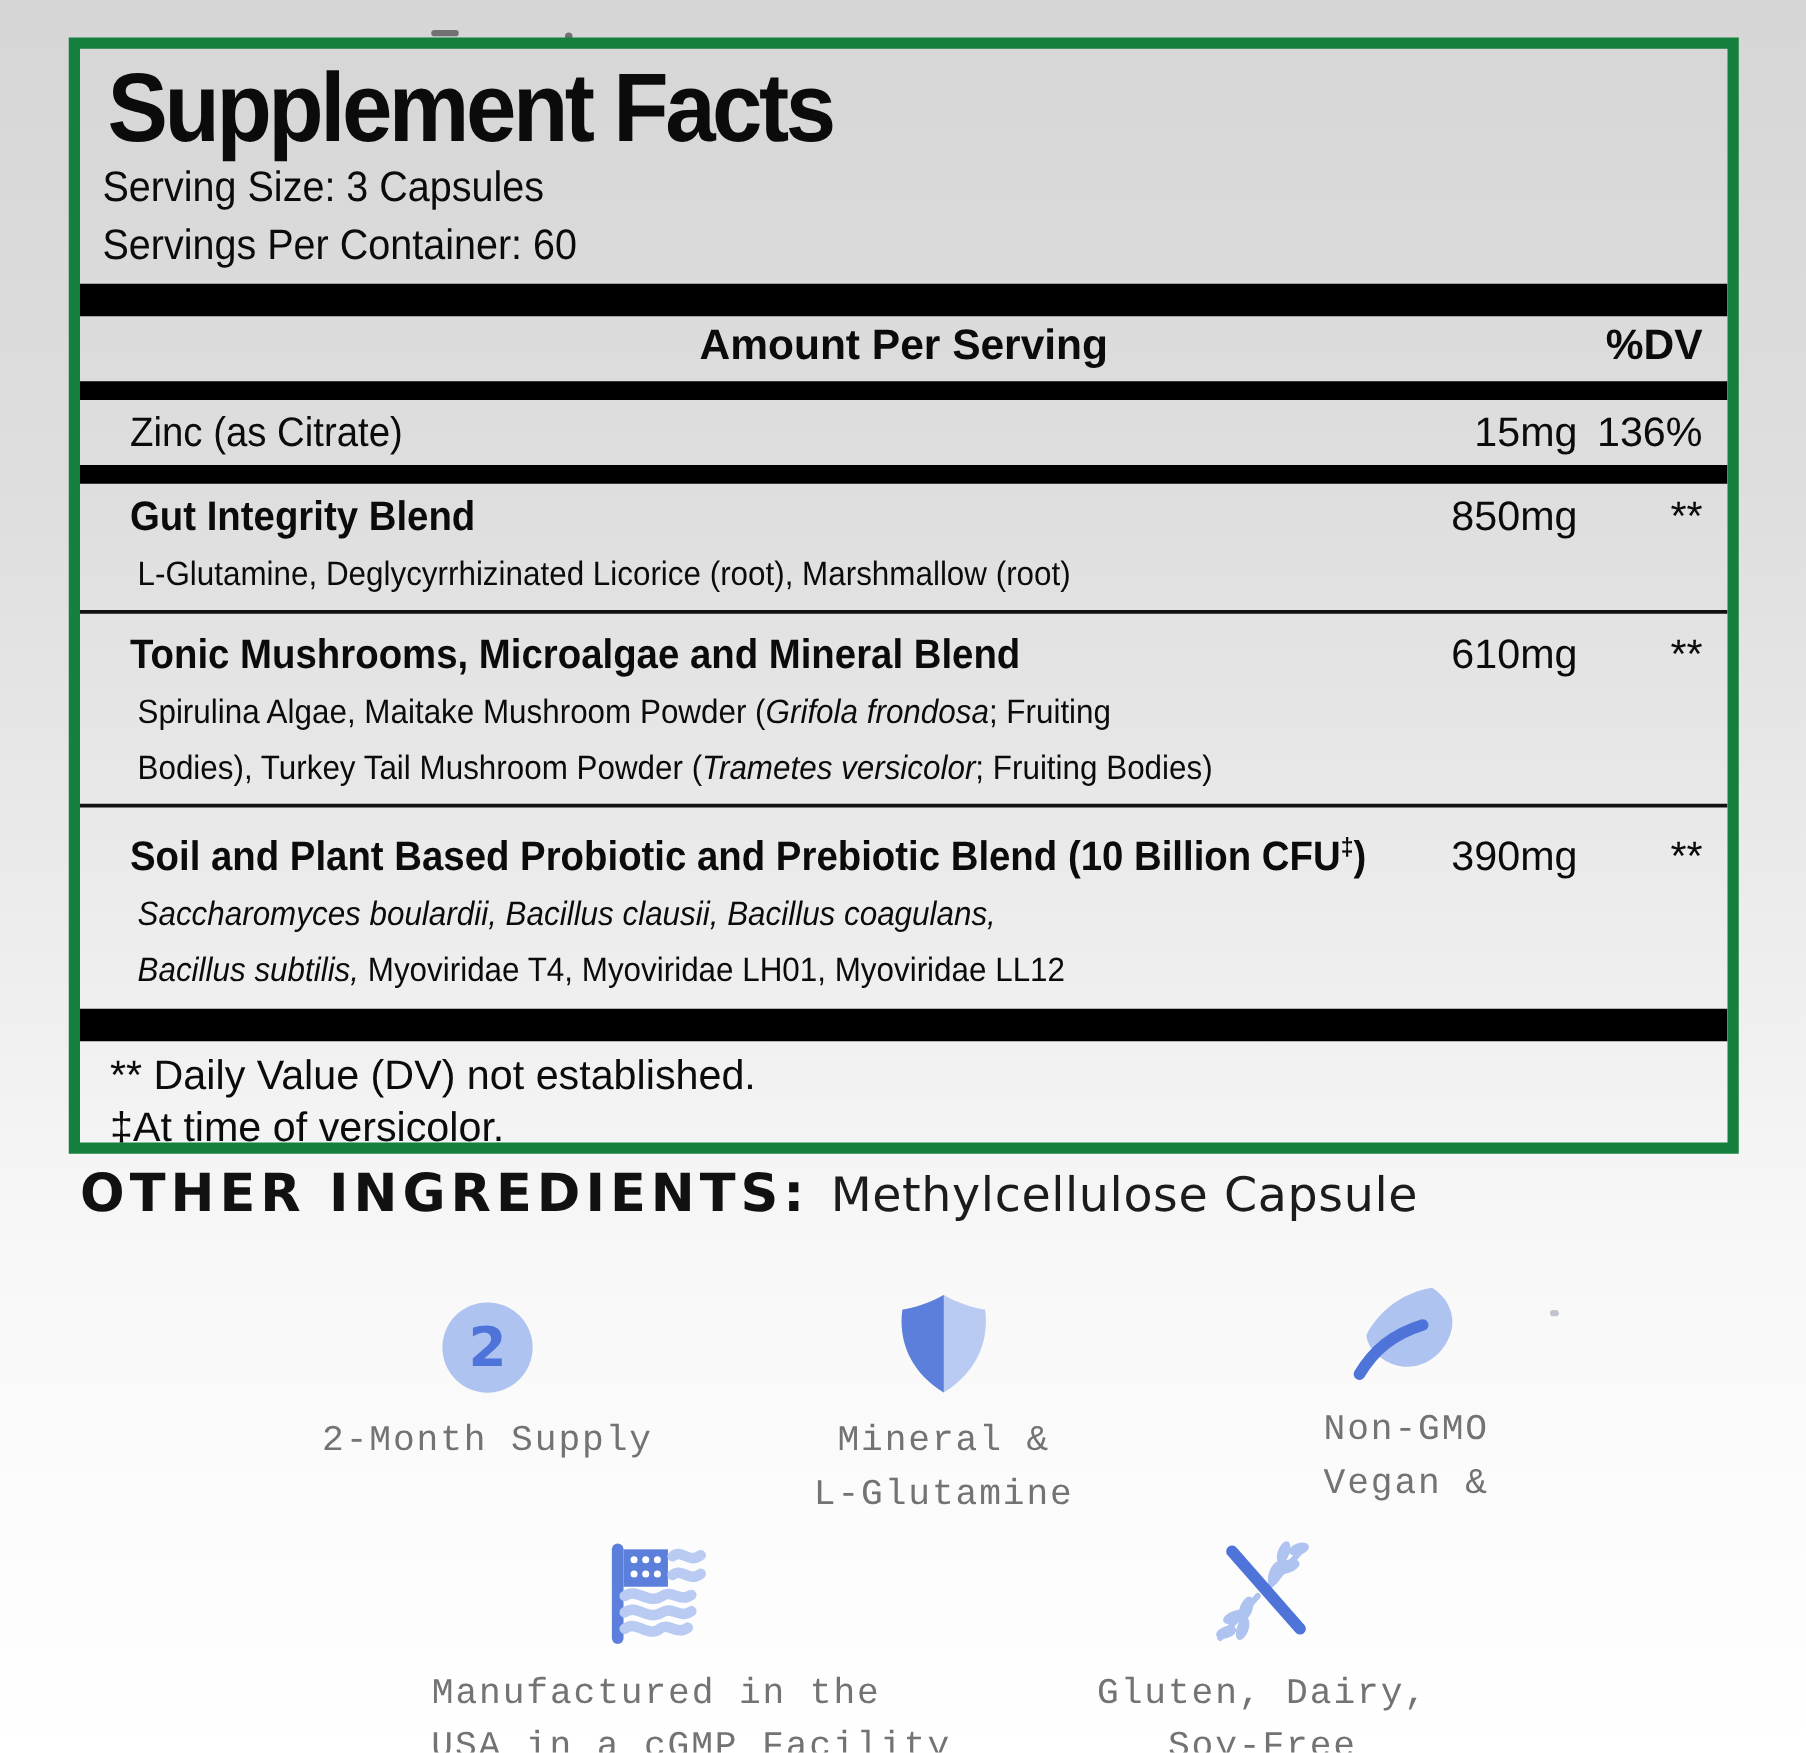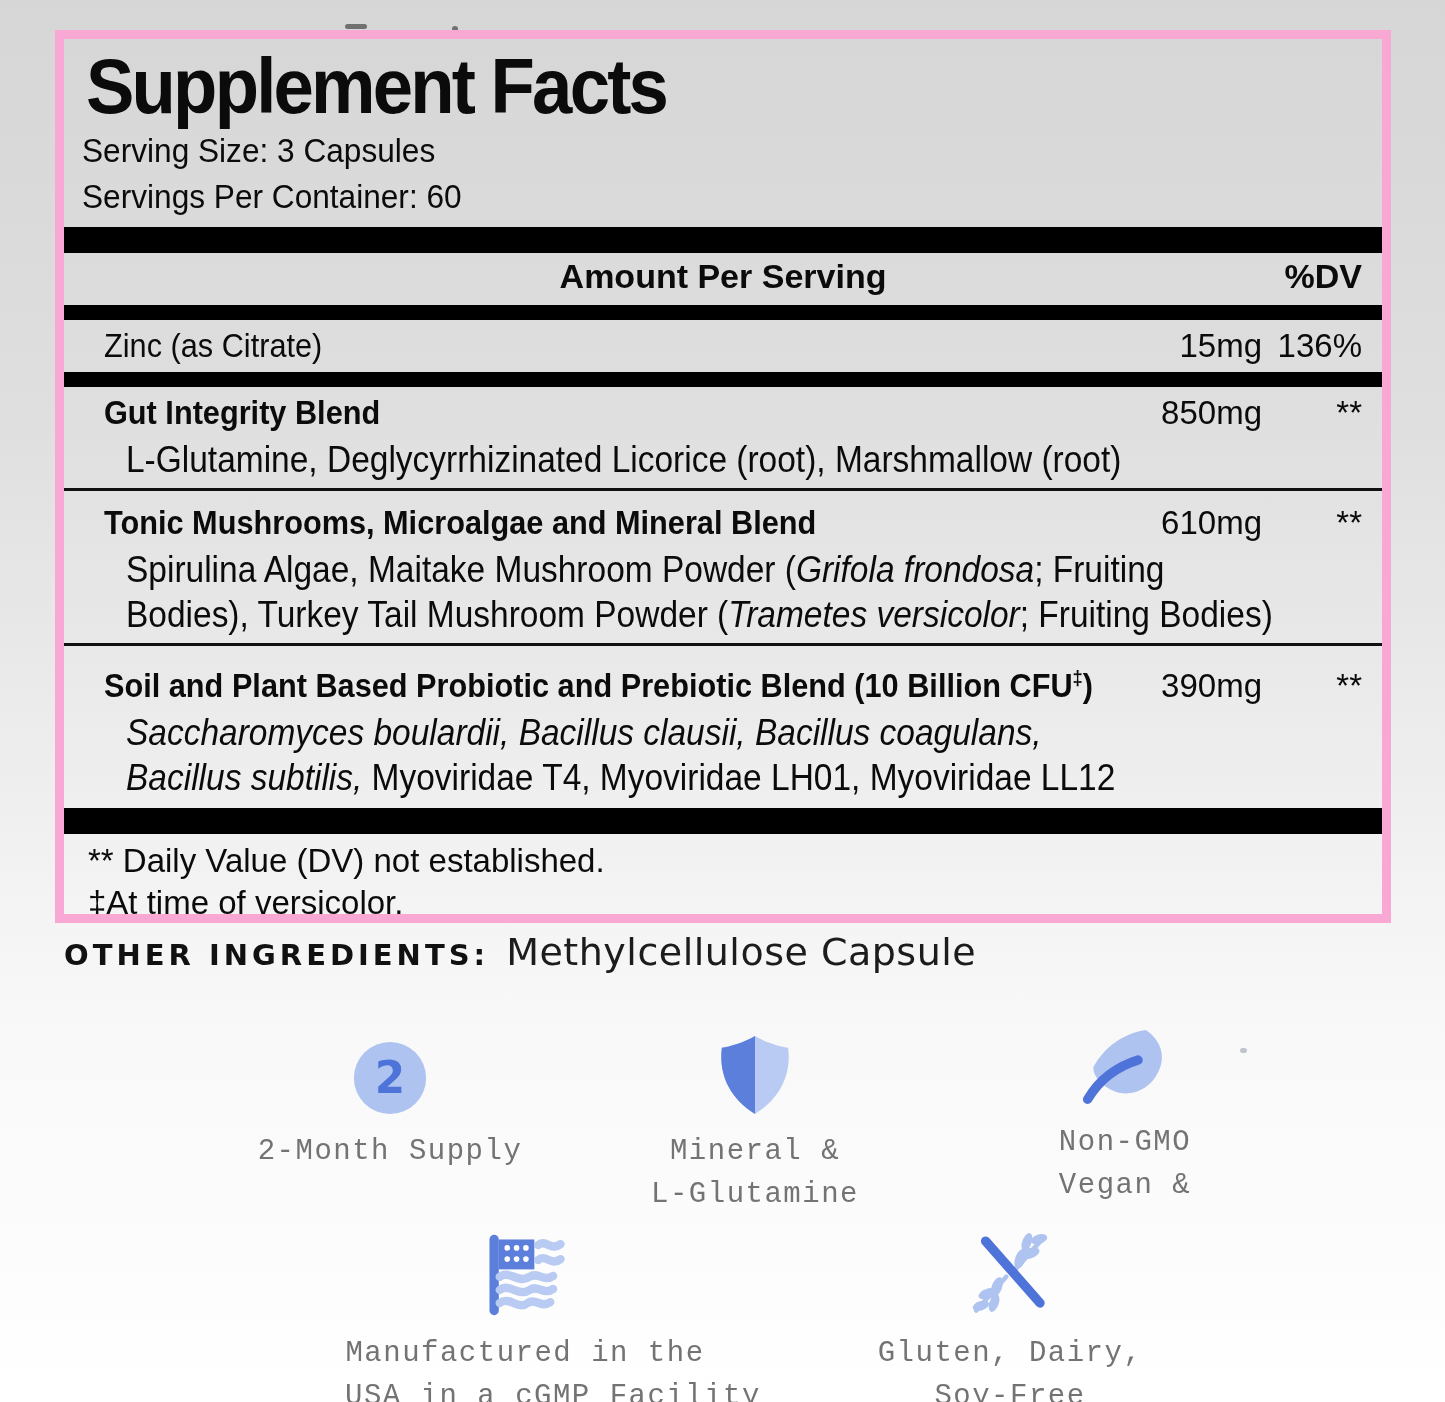--- a/index.html
+++ b/index.html
@@ -12,48 +12,48 @@
   }
   
   .speck { position:absolute; background:#3a3a3a; border-radius:3px; opacity:.65; }
   .speck.s1 { left:345px; top:24px; width:22px; height:5px; }
   .speck.s2 { left:452px; top:26px; width:6px; height:6px; }
   .speck.s3 { left:1240px; top:1048px; width:7px; height:5px; background:#9aa0ad; opacity:.6; }
 
   
   .panel {
     position:absolute; left:55px; top:30px; width:1336px; height:893px;
-    border:9px solid #f9a8d4; box-sizing:border-box; overflow:hidden;
+    border:9px solid #15803d; box-sizing:border-box; overflow:hidden;
   }
   .cond { transform: scaleX(.93); transform-origin:0 50%; white-space:nowrap; display:inline-block; }
   .sf-title { font-size:78px; font-weight:bold; letter-spacing:-3px; line-height:82px; margin:6px 0 0 22px; }
   .sf-serving { font-size:34px; line-height:46px; margin-left:18px; }
   .bar1 { height:26px; background:#000; margin-top:8px; }
   .colhdr { position:relative; height:52px; font-size:34px; font-weight:bold; }
   .colhdr .amt-hdr { position:absolute; left:50%; top:4px; transform:translateX(-50%); }
   .colhdr .dv-hdr  { position:absolute; right:20px; top:4px; }
   .bar2 { height:15px; background:#000; }
   .fact-line { display:flex; align-items:baseline; font-size:33px; line-height:48px; padding:2px 20px 0 40px; }
   .fact-name { flex:1; min-width:0; white-space:nowrap; }
   .fact-name .inner { display:inline-block; transform:scaleX(.93); transform-origin:0 50%; }
   .fact-amount { width:115px; text-align:right; flex:none; }
   .fact-dv { width:100px; text-align:right; flex:none; }
-  .fact-sub { font-size:36px; line-height:45px; padding-left:62px; white-space:nowrap; }
+  .fact-sub { font-size:27px; line-height:45px; padding-left:46px; white-space:nowrap; }
   .fact-sub .inner { display:inline-block; transform:scaleX(.93); transform-origin:0 50%; }
   .b { font-weight:bold; }
   .i { font-style:italic; }
   .sup { font-size:.6em; vertical-align:super; }
   .sep-line { height:3px; background:#111; margin:6px 0; }
   .sep-bar { height:15px; background:#000; margin-top:2px; }
   .sep-bigbar { height:26px; background:#000; margin-top:8px; }
   .footnotes { padding:6px 20px 0 24px; font-size:33px; line-height:42px; }
 
   
   .other-ing { position:absolute; left:64px; top:930px; white-space:nowrap; }
-  .other-ing .lbl { font-family:"DejaVu Sans", sans-serif; font-weight:bold; font-size:29px; letter-spacing:4px; color:#111; }
+  .other-ing .lbl { font-family:"DejaVu Sans", sans-serif; font-weight:bold; font-size:42px; letter-spacing:4px; color:#111; }
   .other-ing .val { font-family:"DejaVu Sans", sans-serif; font-size:38px; letter-spacing:.5px; color:#1c1c1c; }
 
   
   .badge { position:absolute; text-align:center; }
   .badge .icon-wrap { display:inline-block; }
   .badge .cap { margin-top:10px; font-family:Liberation Mono, monospace; font-size:29px; letter-spacing:1.5px; line-height:43px; color:#737373; white-space:nowrap; }
   .badge-0 { left:240px;  top:1040px; width:300px; }
   .badge-1 { left:605px;  top:1034px; width:300px; }
   .badge-2 { left:975px;  top:1028px; width:300px; }
   .badge-3 { left:345px;  top:1232px; width:360px; }

